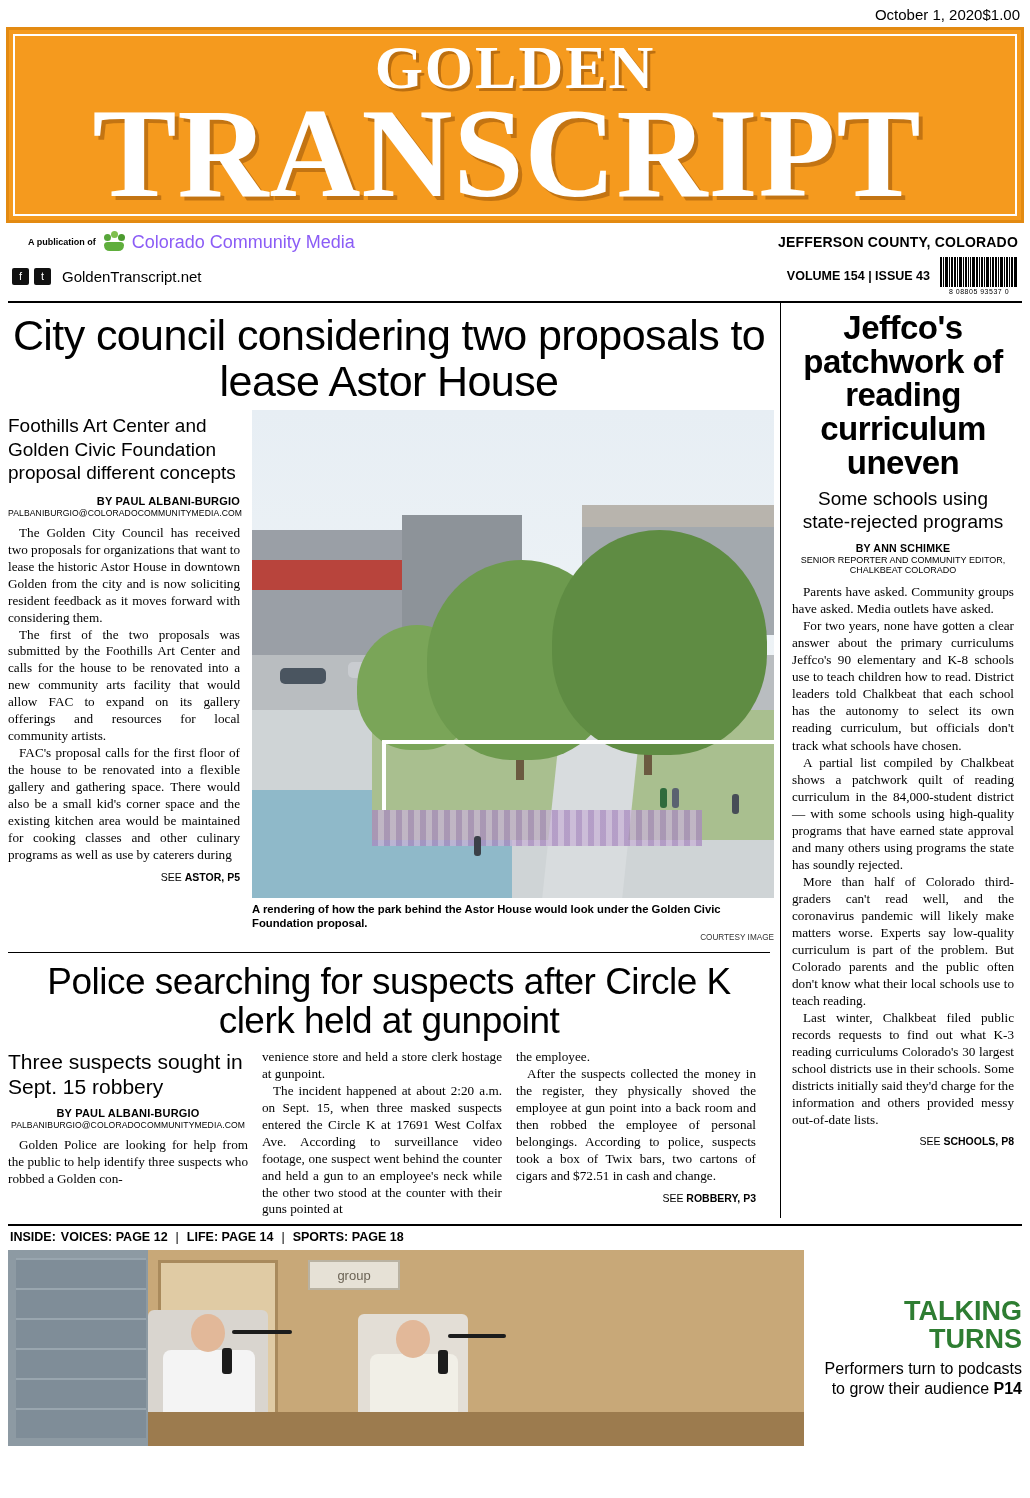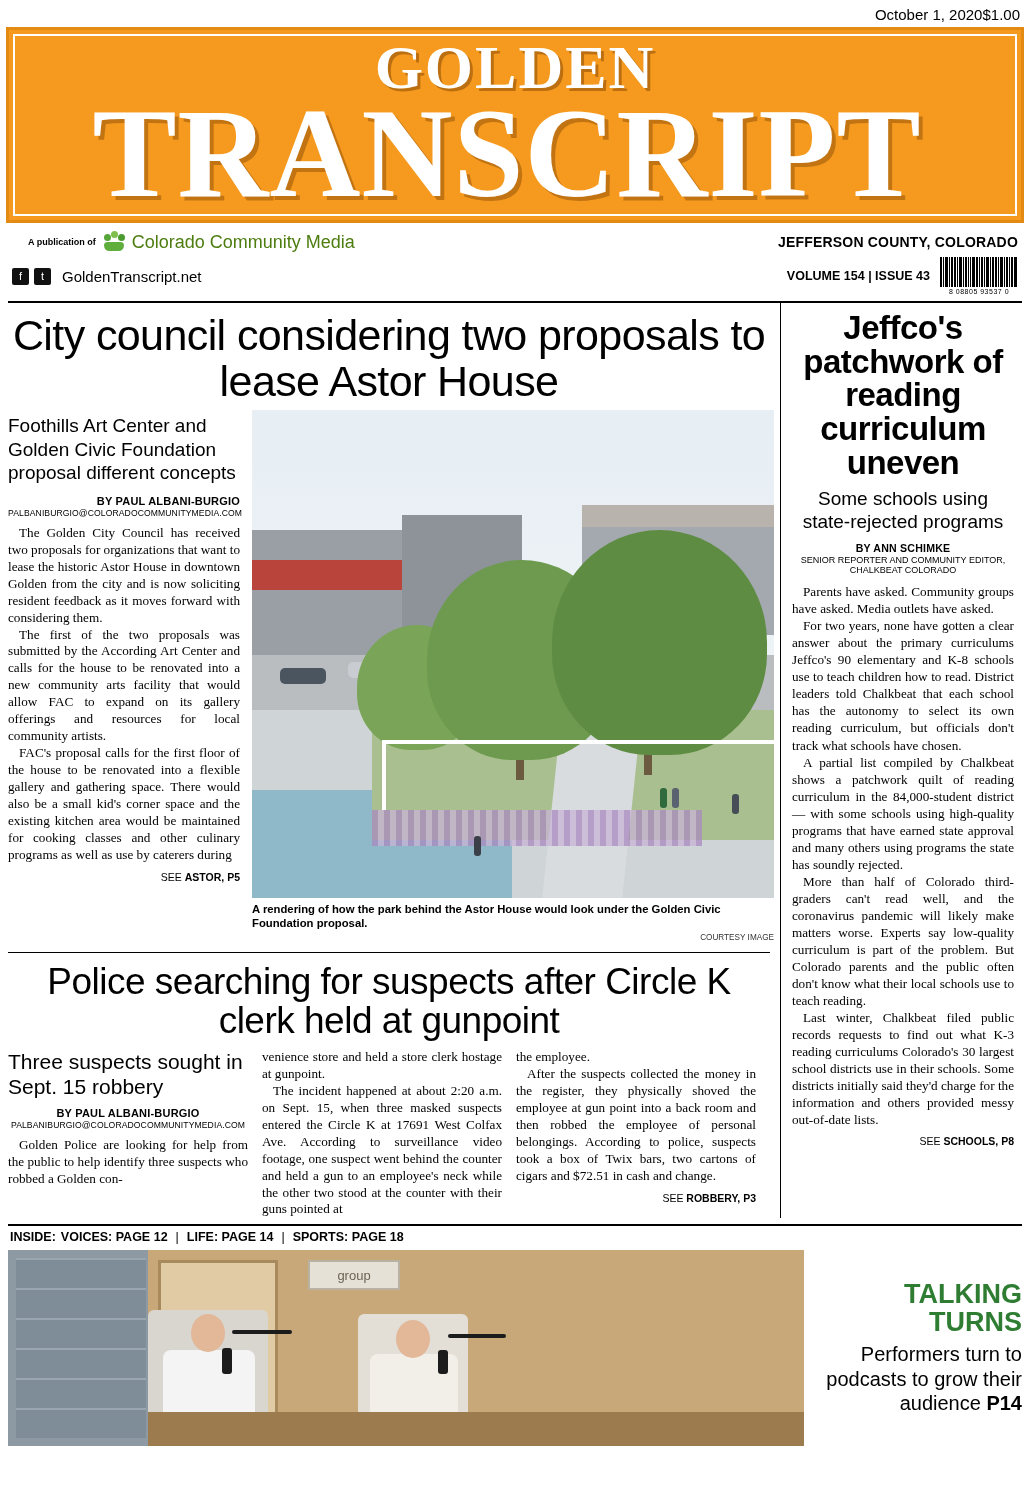--- a/index.html
+++ b/index.html
@@ -70,21 +70,21 @@
   .ccm-logo {
     width:22px; height:22px; position:relative;
   }
   .ccm-logo span {
     position:absolute; background:#57A63A; border-radius:50%;
   }
   .ccm-logo .a { width:7px;height:7px; left:1px; top:3px; }
   .ccm-logo .b { width:7px;height:7px; left:8px; top:0px; background:#7FBF4D;}
   .ccm-logo .c { width:7px;height:7px; left:15px; top:3px; background:#4C9B2F;}
   .ccm-logo .d { width:20px;height:9px; left:1px; top:11px; border-radius:4px 4px 6px 6px; background:#5FAE3C;}
-  .ccm-name { font-size:18px; color:#4d7c0f; font-weight:normal; }
+  .ccm-name { font-size:18px; color:#8b5cf6; font-weight:normal; }
   .pub-right { font-family:"Liberation Sans", sans-serif; font-size:14px; font-weight:bold; letter-spacing:.2px;}
 
   .linkstrip {
     display:flex; align-items:center; justify-content:space-between;
     padding:0 12px 4px 12px;
     font-family:"Liberation Sans", sans-serif;
   }
   .social { display:flex; align-items:center; gap:5px; }
   .sq {
     width:17px;height:17px;background:#111;color:#fff;border-radius:2px;
@@ -223,21 +223,21 @@
   .promo-right {
     width:218px; padding-left:14px; text-align:right;
     display:flex; flex-direction:column; justify-content:center;
   }
   .promo-kicker {
     font-family:"Liberation Sans", sans-serif;
     font-weight:bold; font-size:27px; color:#2E7D32; line-height:1.02;
   }
   .promo-text {
     font-family:"Liberation Sans", sans-serif;
-    font-size:20px; line-height:1.22; margin-top:6px;
+    font-size:16px; line-height:1.22; margin-top:6px;
   }
   .promo-text b { font-weight:bold; }
 
   
   .sky { position:absolute; inset:0; background:linear-gradient(#e7eef4 0%, #eef3f6 55%, #e3e9ec 100%); }
   .bldgL { position:absolute; left:0; top:120px; width:150px; height:150px; background:#9a9fa6; }
   .bldgL2 { position:absolute; left:0; top:150px; width:150px; height:30px; background:#b8443c; }
   .bldgM { position:absolute; left:150px; top:105px; width:120px; height:120px; background:#8d9399;}
   .bldgR { position:absolute; left:330px; top:95px; width:195px; height:130px; background:#a3a9ae;}
   .bldgR2 { position:absolute; left:330px; top:95px; width:195px; height:22px; background:#b8b4ad;}
@@ -353,21 +353,21 @@
 
     <h1 class="main-head">City council considering two proposals to lease Astor House</h1>
 
     <div class="lead-row">
       <div class="lead-text">
         <div class="deck">Foothills Art Center and Golden Civic Foundation proposal different concepts</div>
         <div class="byline">BY PAUL ALBANI-BURGIO</div>
         <div class="byemail">PALBANIBURGIO@COLORADOCOMMUNITYMEDIA.COM</div>
         <div class="body-text">
           <p>The Golden City Council has received two proposals for organizations that want to lease the historic Astor House in downtown Golden from the city and is now soliciting resident feedback as it moves forward with considering them.</p>
-          <p>The first of the two proposals was submitted by the According Art Center and calls for the house to be renovated into a new community arts facility that would allow FAC to expand on its gallery offerings and resources for local community artists.</p>
+          <p>The first of the two proposals was submitted by the Foothills Art Center and calls for the house to be renovated into a new community arts facility that would allow FAC to expand on its gallery offerings and resources for local community artists.</p>
           <p>FAC's proposal calls for the first floor of the house to be renovated into a flexible gallery and gathering space. There would also be a small kid's corner space and the existing kitchen area would be maintained for cooking classes and other culinary programs as well as use by caterers during</p>
         </div>
         <div class="jump">
           <span>SEE</span>
           <b>ASTOR,</b>
           <b>P5</b>
         </div>
       </div>
 
       <div class="photo-wrap">

